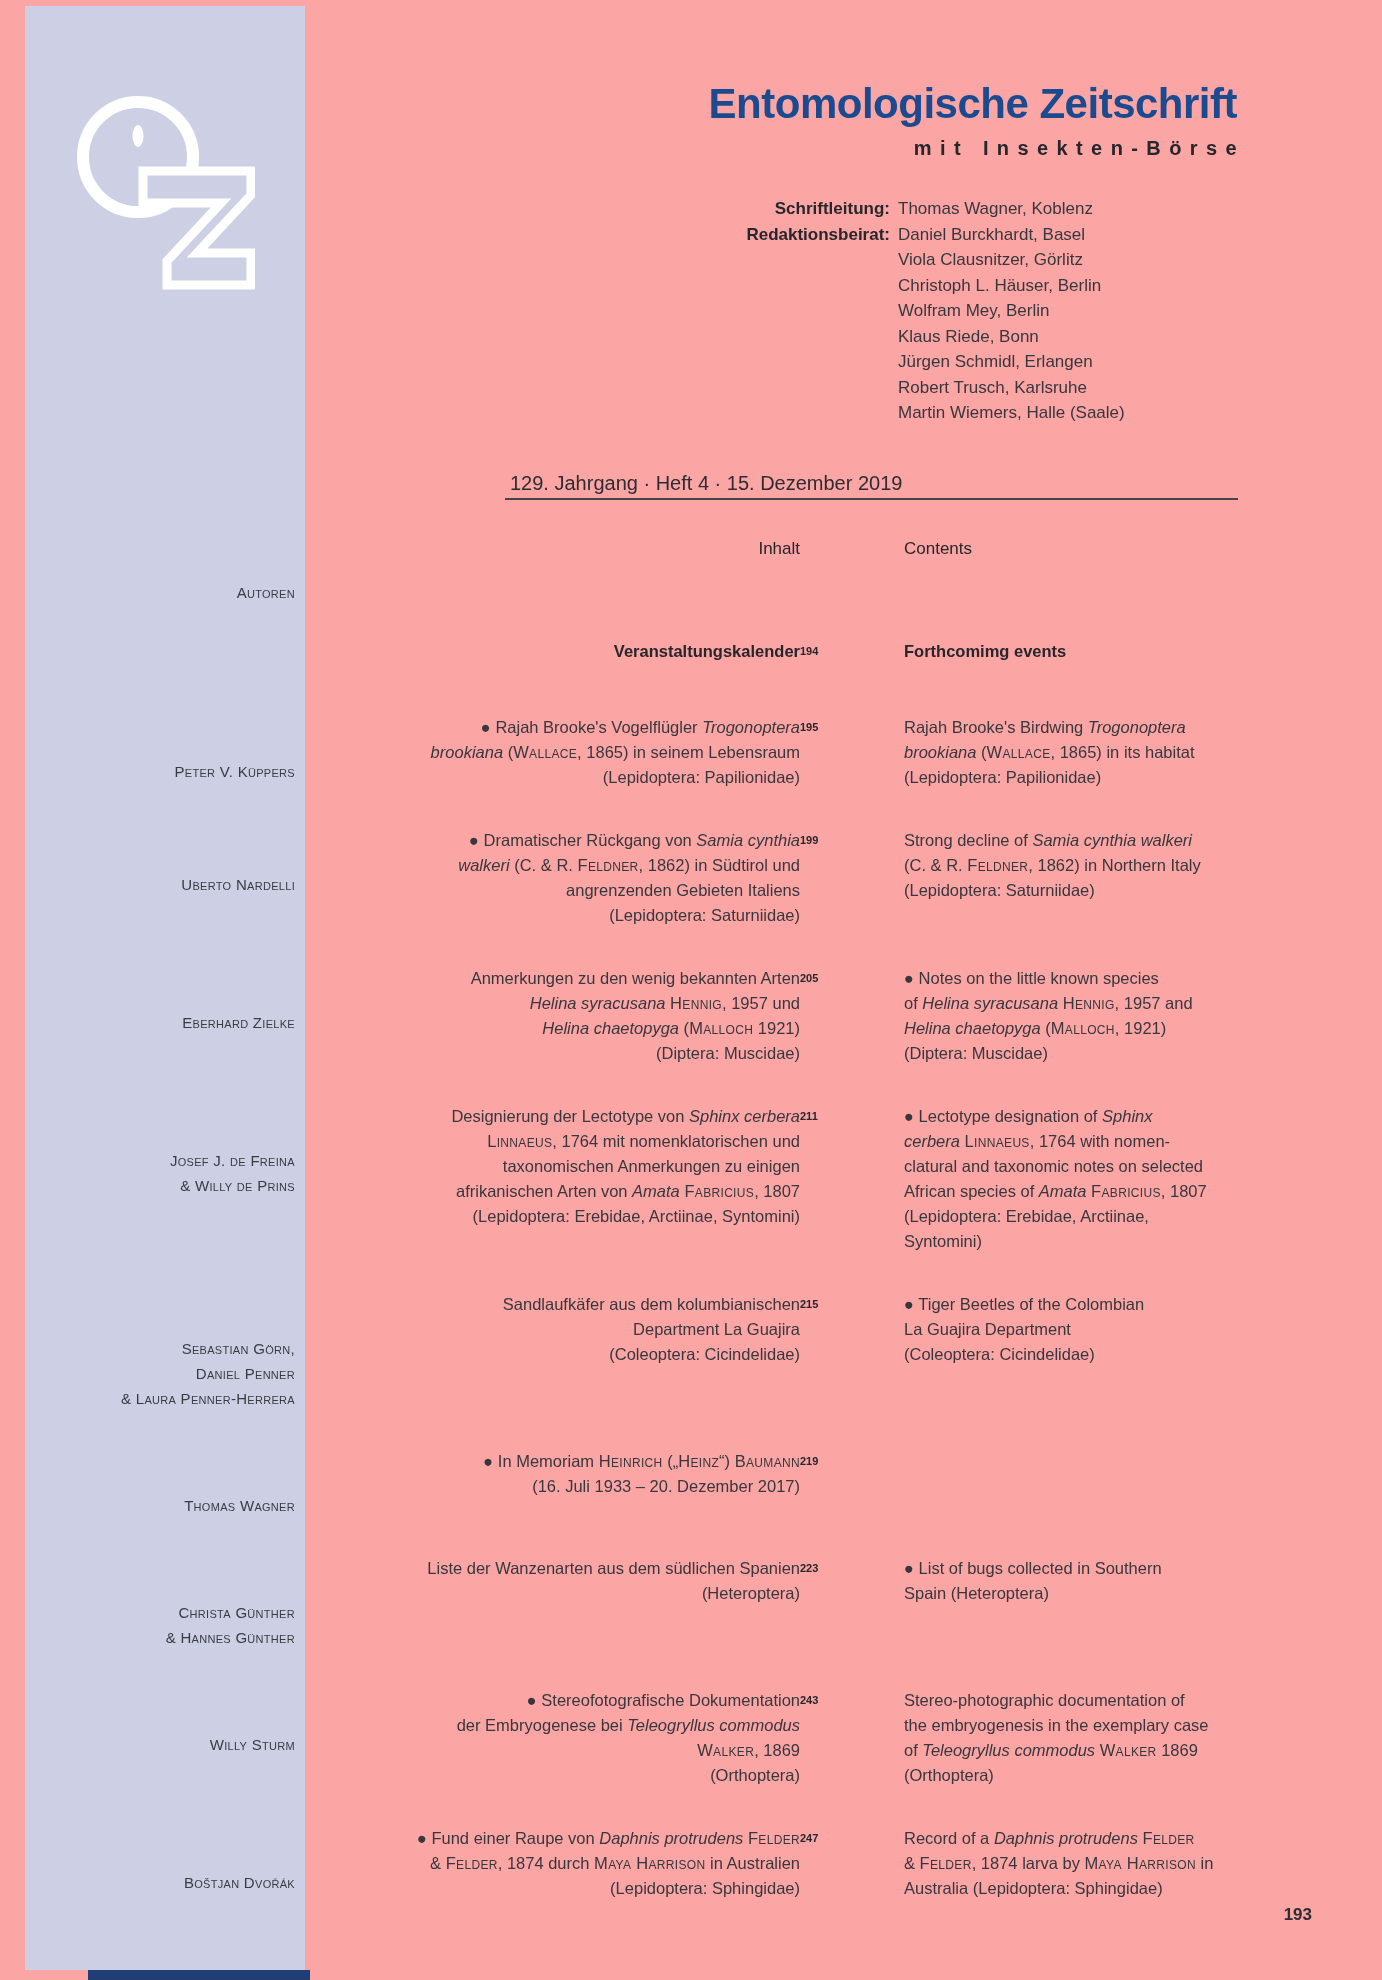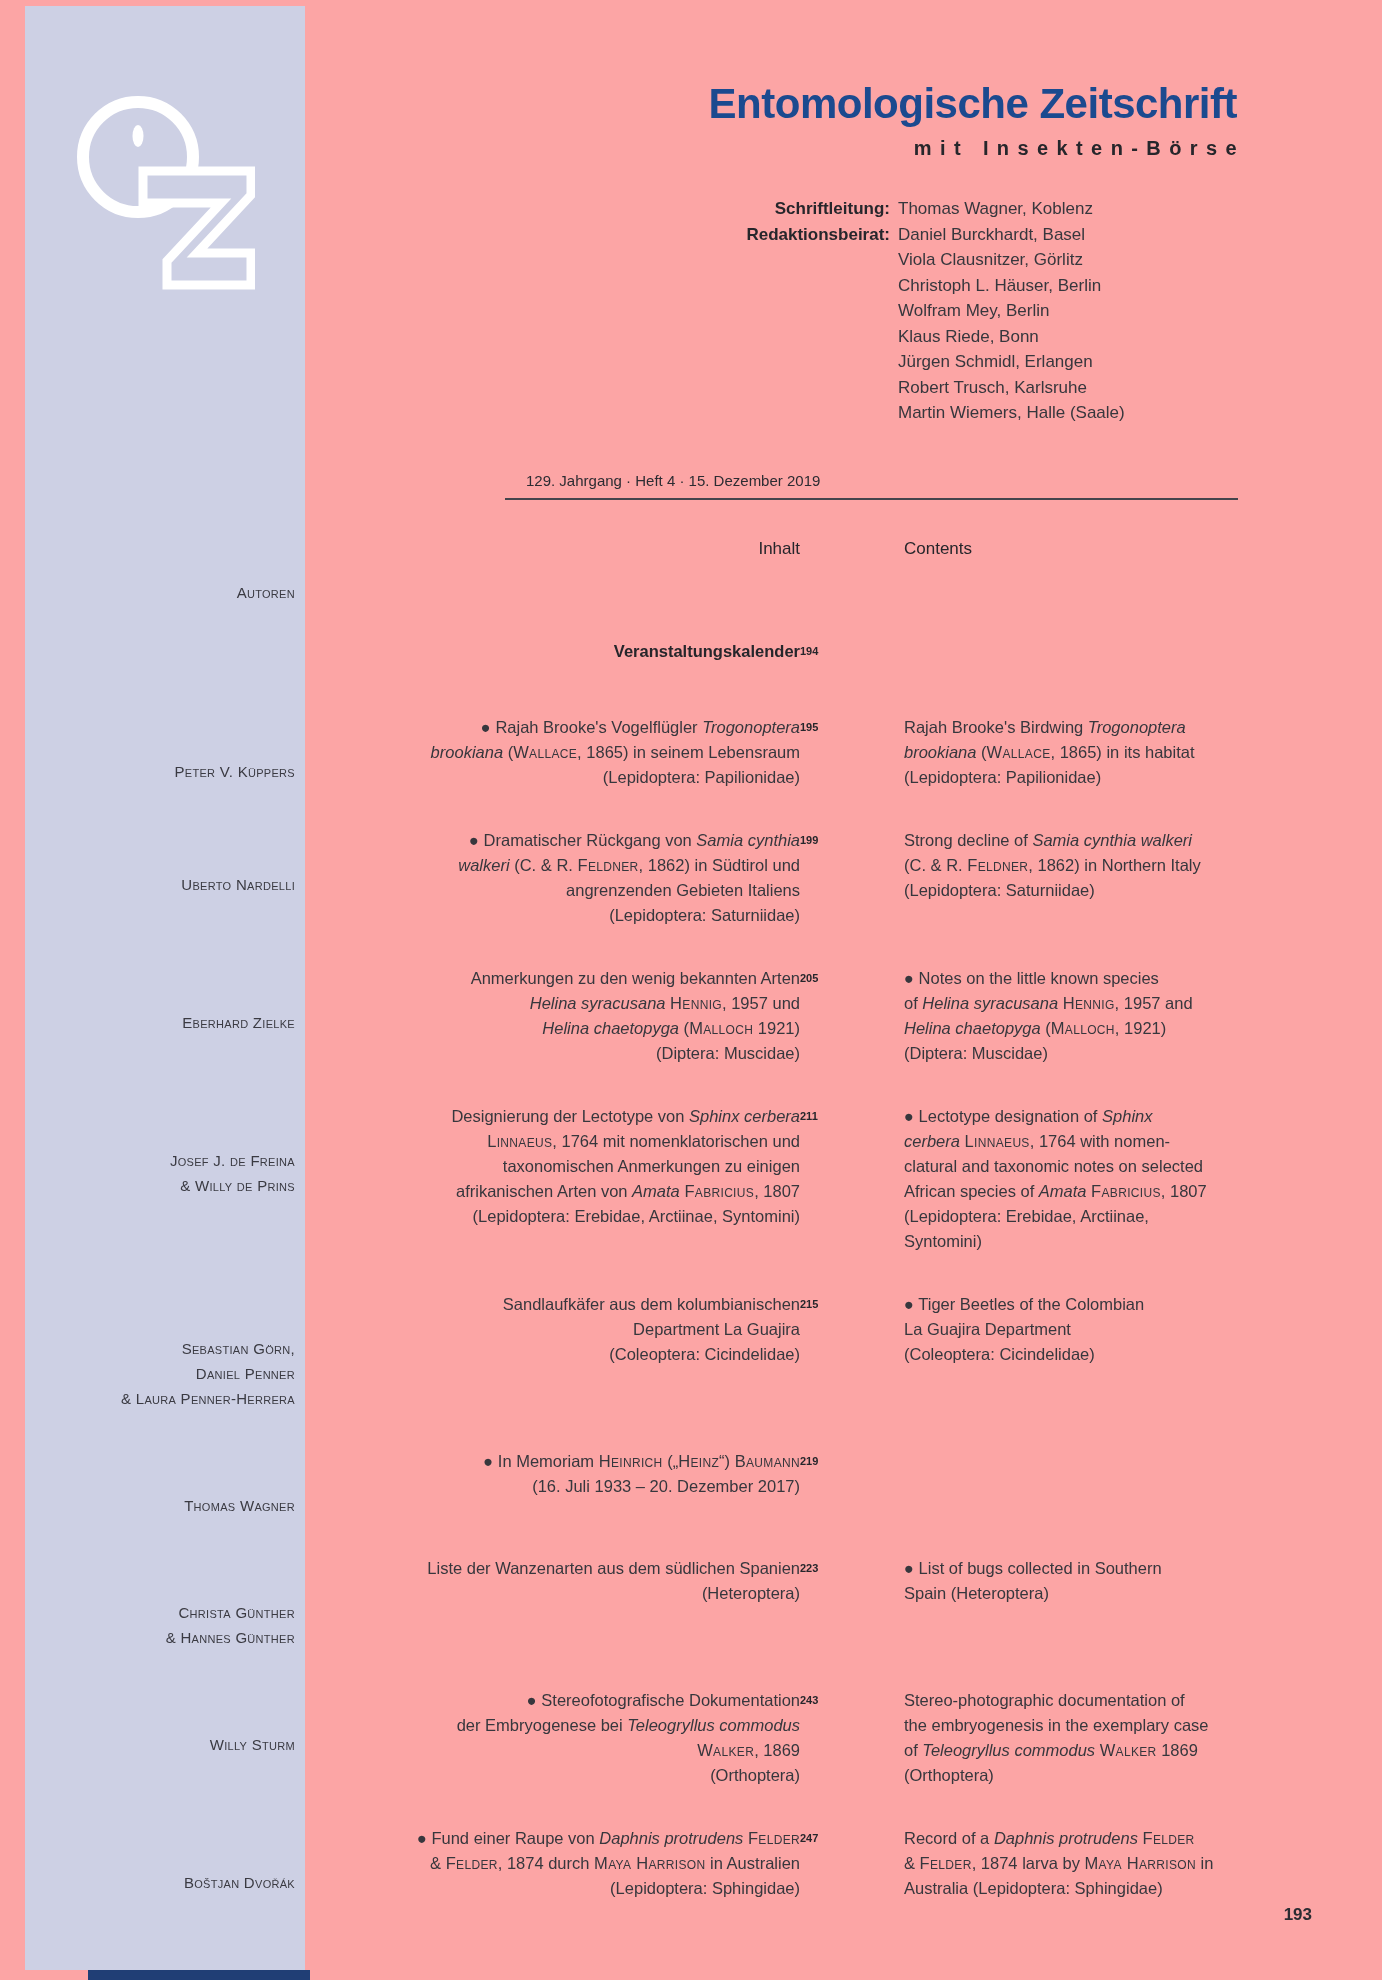--- a/index.html
+++ b/index.html
@@ -21,21 +21,21 @@
   .journal-subtitle{
     position:absolute; top:137px; right:137px;
     font-size:20px; font-weight:bold; color:#26262b; letter-spacing:0.42em; white-space:nowrap;
   }
   .editors{
     position:absolute; top:196px; left:505px; width:760px;
     display:grid; grid-template-columns:385px 1fr; column-gap:8px;
     font-size:17px; line-height:25.5px;
   }
   .editors .label{font-weight:bold; text-align:right; color:#26262b;}
-  .issue-line{position:absolute; top:472px; left:510px; font-size:15px; color:#2c2c32;margin-left:16px;}
+  .issue-line{position:absolute; top:472px; left:510px; font-size:20px; color:#2c2c32;}
   .rule{position:absolute; top:498px; left:505px; width:733px; border-top:2px solid #44444c;}
   
   .toc{position:absolute; top:536px; left:0; width:1340px;}
   .row{display:grid; grid-template-columns:295px 505px 90px 1fr;}
   .row-header{margin-bottom:34px;}
   .row-calendar{margin-bottom:32px;}
   .row-entry{margin-bottom:38px;}
   .col-author{
     text-align:right; font-variant:small-caps; font-size:15px; line-height:25px;
     color:#3a3a42; letter-spacing:0.02em;margin-top:44px;
@@ -87,20 +87,21 @@
       <div class="col-author hdr-authors">Autoren</div>
       <div class="col-german hdr">Inhalt</div>
       <div class="col-page"></div>
       <div class="col-english hdr">Contents</div>
     </div>
 
     <div class="row row-calendar">
       <div class="col-author"></div>
       <div class="col-german bold">Veranstaltungskalender</div>
       <div class="col-page">194</div>
+      <div class="col-english bold">Forthcomimg events</div>
     </div>
 
     <div class="row row-entry">
       <div class="col-author">Peter V. Küppers</div>
       <div class="col-german"><span>● Rajah Brooke's Vogelflügler </span><span class="s-i">Trogonoptera</span><br><span class="s-i">brookiana</span><span> (</span><span class="s-sc">Wallace</span><span>, 1865) in seinem Lebensraum</span><br><span>(Lepidoptera: Papilionidae)</span></div>
       <div class="col-page">195</div>
       <div class="col-english"><span>Rajah Brooke's Birdwing </span><span class="s-i">Trogonoptera</span><br><span class="s-i">brookiana</span><span> (</span><span class="s-sc">Wallace</span><span>, 1865) in its habitat</span><br><span>(Lepidoptera: Papilionidae)</span></div>
     </div>
 
     <div class="row row-entry">

